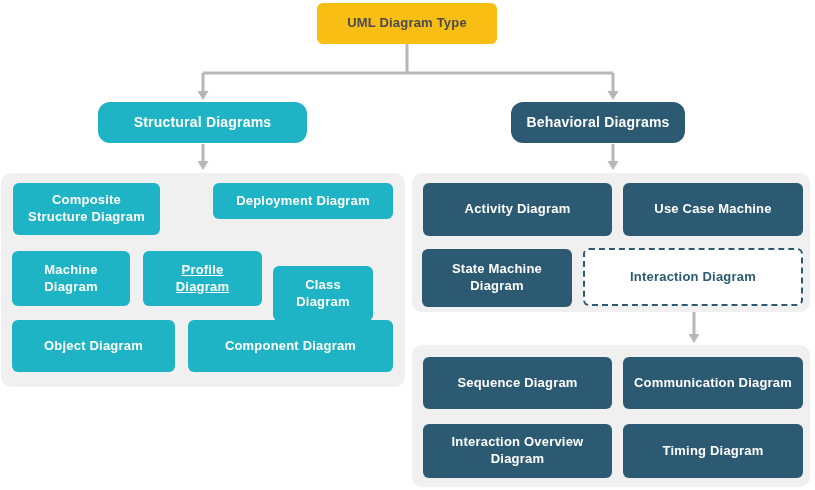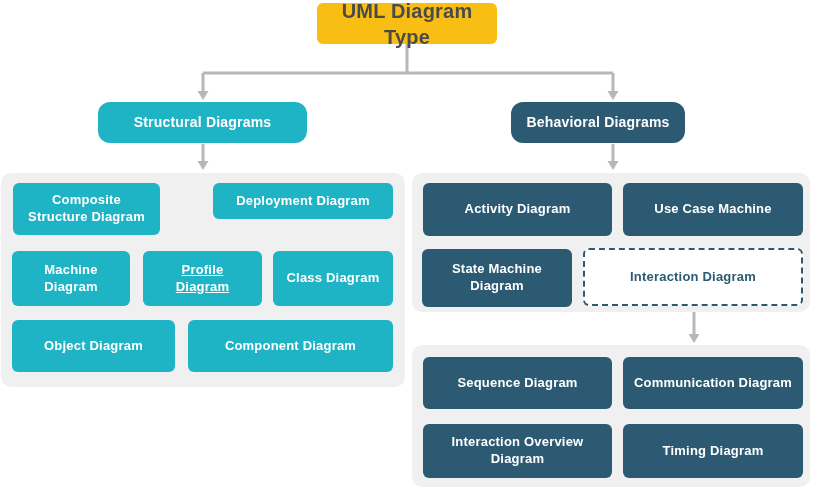--- a/index.html
+++ b/index.html
@@ -22,33 +22,33 @@
   .p-interaction{left:412px;top:345px;width:398px;height:142px;}
 
   .node{
     position:absolute;display:flex;align-items:center;justify-content:center;
     text-align:center;border-radius:6px;font-weight:bold;box-sizing:border-box;
     color:var(--node-text);font-size:13px;line-height:1.3;letter-spacing:.2px;
     padding:2px 10px;
   }
   .teal{background:var(--teal);}
   .dark{background:var(--dark);}
-  .root-node{background:var(--root-fill);color:var(--root-text);font-size:20px;}
+  .root-node{background:var(--root-fill);color:var(--root-text);font-size:13px;}
   .header-node{font-size:14px;border-radius:12px;}
   .dashed{background:#ffffff;border:2px dashed var(--dark);color:var(--dark);}
 
   .n-root{left:317px;top:3px;width:180px;height:41px;}
   .n-structural{left:98px;top:102px;width:209px;height:41px;}
   .n-behavioral{left:511px;top:102px;width:174px;height:41px;}
 
   .n-composite{left:13px;top:183px;width:147px;height:52px;}
   .n-deployment{left:213px;top:183px;width:180px;height:36px;}
   .n-package{left:12px;top:251px;width:118px;height:55px;}
   .n-profile{left:143px;top:251px;width:119px;height:55px;text-decoration:underline;}
-  .n-class{left:273px;top:251px;width:120px;height:55px;}
+  .n-class{left:273px;top:266px;width:100px;height:55px;}
   .n-object{left:12px;top:320px;width:163px;height:52px;}
   .n-component{left:188px;top:320px;width:205px;height:52px;}
 
   .n-activity{left:423px;top:183px;width:189px;height:53px;}
   .n-usecase{left:623px;top:183px;width:180px;height:53px;}
   .n-statemachine{left:422px;top:249px;width:150px;height:58px;}
   .n-interaction{left:583px;top:248px;width:220px;height:58px;}
 
   .n-sequence{left:423px;top:357px;width:189px;height:52px;}
   .n-communication{left:623px;top:357px;width:180px;height:52px;}

